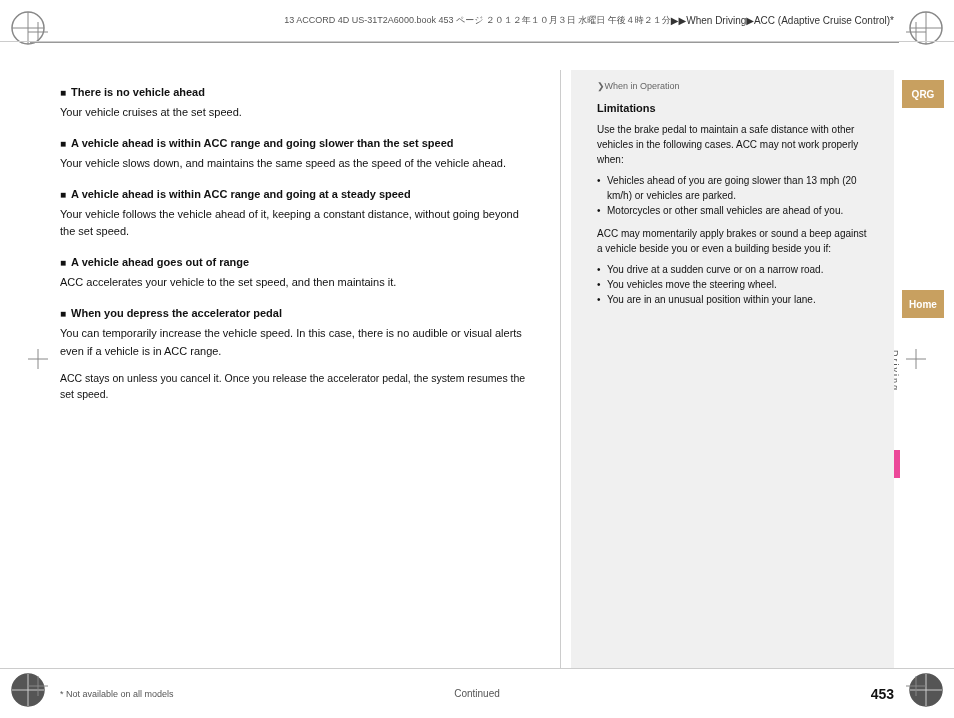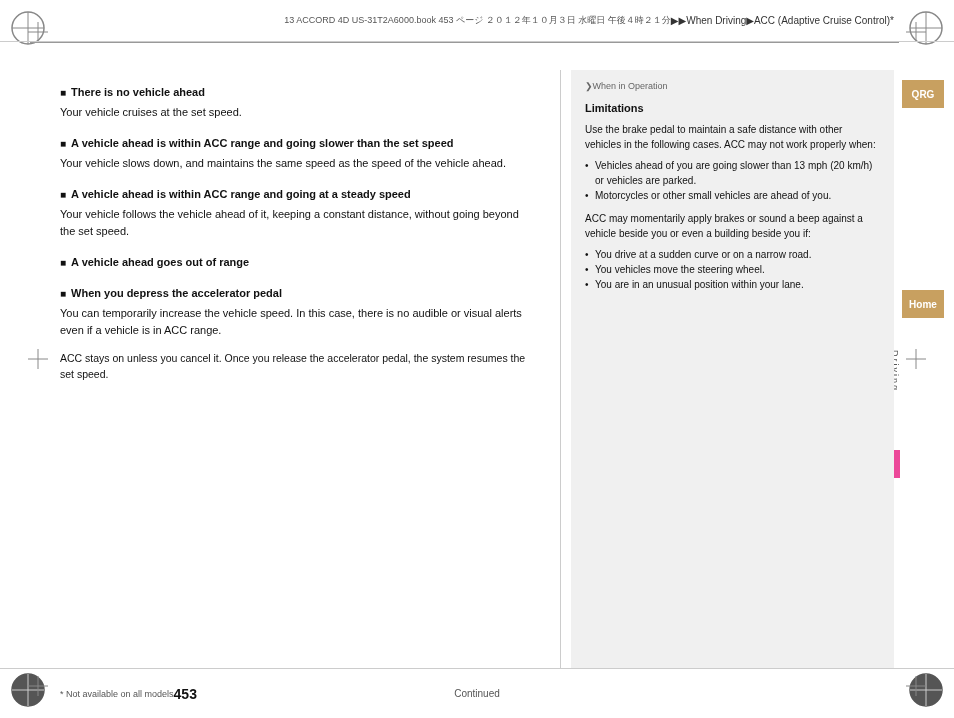--- a/index.html
+++ b/index.html
@@ -135,21 +135,21 @@
     }
 
     
     .right-col {
       flex: 1;
       padding-left: 12px;
       font-size: 10px;
       line-height: 1.5;
       color: #111;
       background: #f0f0f0;
-      padding: 10px 14px;
+      padding: 10px 26px;
     }
     .right-section-label {
       font-size: 9px;
       color: #666;
       margin-bottom: 6px;
     }
     .right-col h3 {
       font-size: 11px;
       font-weight: bold;
       margin-bottom: 6px;
@@ -180,20 +180,21 @@
     .footer {
       position: absolute;
       bottom: 0;
       left: 0;
       right: 0;
       height: 50px;
       border-top: 1px solid #ccc;
       display: flex;
       align-items: center;
       padding: 0 60px;
+      justify-content: space-between;
     }
     .footer-note {
       font-size: 9px;
       color: #555;
     }
     .footer-continued {
       font-size: 10px;
       color: #555;
       position: absolute;
       left: 50%;
@@ -322,20 +323,21 @@
         <div class="section-body">Your vehicle slows down, and maintains the same speed as the speed of the vehicle ahead.</div>
       </div>
 
       <div>
         <div class="section-title">A vehicle ahead is within ACC range and going at a steady speed</div>
         <div class="section-body">Your vehicle follows the vehicle ahead of it, keeping a constant distance, without going beyond the set speed.</div>
       </div>
 
       <div>
         <div class="section-title">A vehicle ahead goes out of range</div>
+        <div class="section-body">ACC accelerates your vehicle to the set speed, and then maintains it.</div>
       </div>
 
       <div>
         <div class="section-title">When you depress the accelerator pedal</div>
         <div class="section-body">You can temporarily increase the vehicle speed. In this case, there is no audible or visual alerts even if a vehicle is in ACC range.</div>
       </div>
 
       <div class="acc-note">ACC stays on unless you cancel it. Once you release the accelerator pedal, the system resumes the set speed.</div>
     </div>
 

